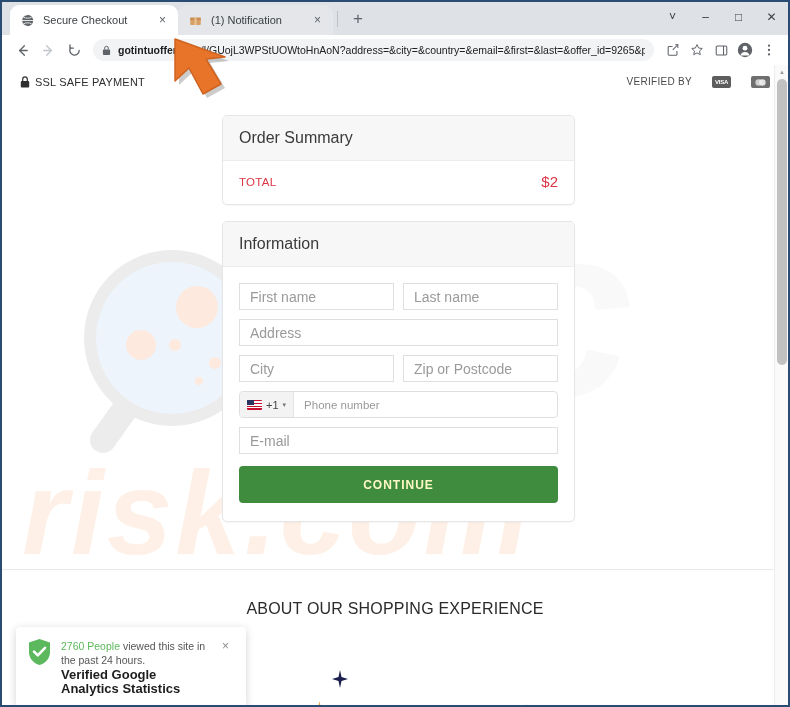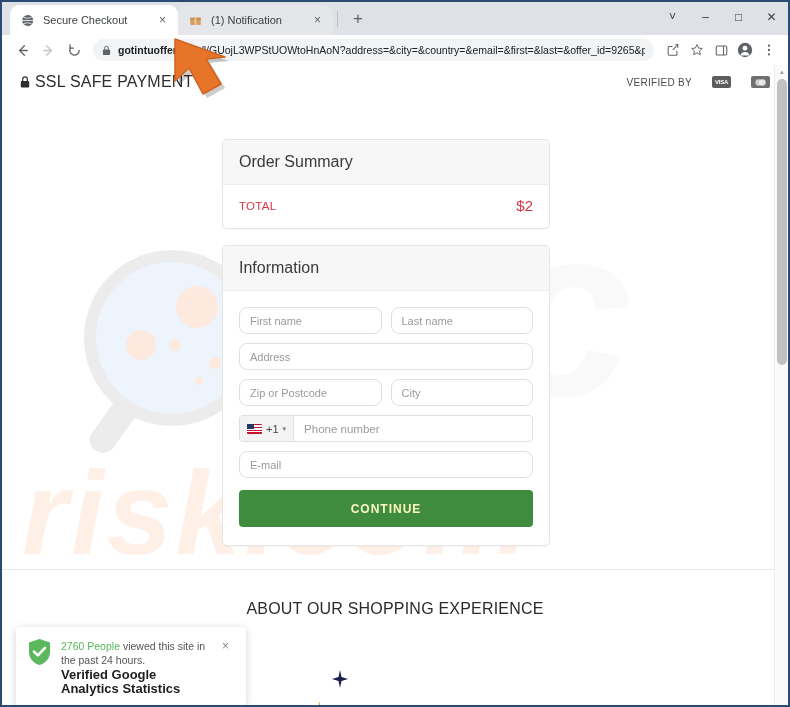--- a/index.html
+++ b/index.html
@@ -163,44 +163,44 @@
   #site-header {
     position: absolute; left: 0; top: 0;
     width: 786px; height: 34px;
     background: #ffffff;
     display: flex; align-items: center;
     padding: 0 18px;
     z-index: 4;
   }
   #ssl-badge {
     display: flex; align-items: center; gap: 5px;
-    font-size: 16px; letter-spacing: 0.2px;
+    font-size: 11px; letter-spacing: 0.2px;
     color: #2e2e2e; font-weight: 400;
   }
   #verified-by {
     margin-left: auto;
-    display: flex; align-items: center; gap: 20px;
+    display: flex; gap: 20px;
     font-size: 10px; letter-spacing: 0.3px;
     color: #4a4a4a;
   }
   .card-logo {
     width: 19px; height: 12px;
     border-radius: 2px;
     display: flex; align-items: center; justify-content: center;
     font-size: 6px; font-weight: 700; color: #fff;
     letter-spacing: -0.2px;
   }
   .card-logo.visa { background: #5d5d5d; }
   .card-logo.mc   { background: #6f6f6f; }
 
   
   #checkout-column {
     position: absolute;
-    left: 220px; top: 74px;
-    width: 328px;
+    left: 220px; top: 50px;
+    width: 353px;
     z-index: 3;
   }
   .panel {
     background: #ffffff;
     border: 1px solid #e6e6e6;
     border-radius: 5px;
     box-shadow: 0 1px 2px rgba(0,0,0,0.04);
     overflow: hidden;
   }
   .panel-head {
@@ -224,25 +224,25 @@
   }
 
   #info-body { padding: 16px 16px 18px 16px; }
   .field-row {
     display: flex; gap: 9px; margin-bottom: 9px;
   }
   .fld {
     flex: 1 1 0;
     height: 27px;
     border: 1px solid #dfdfdf;
-    border-radius: 8px;
+    border-radius: 0;
     background: #ffffff;
     display: flex; align-items: center;
     padding: 0 10px;
-    font-size: 11px;
+    font-size: 14px;
     color: #9a9a9a;
   }
   .fld.filled { color: #3c3c3c; }
   .fld-phone {
     flex: 1 1 0;
     height: 27px;
     border: 1px solid #dfdfdf;
     border-radius: 4px;
     background: #ffffff;
     display: flex; align-items: stretch;
@@ -529,22 +529,22 @@
           <div class="field-row">
             <div class="fld">First name</div>
             <div class="fld">Last name</div>
           </div>
 
           <div class="field-row">
             <div class="fld">Address</div>
           </div>
 
           <div class="field-row">
+            <div class="fld">City</div>
             <div class="fld">Zip or Postcode</div>
-            <div class="fld">City</div>
           </div>
 
 
           <div class="field-row">
             <div class="fld-phone">
               <div id="phone-country">
                 <span id="flag-icon"></span>
                 <span id="phone-code">+1</span>
                 <span id="phone-caret">▾</span>
               </div>

